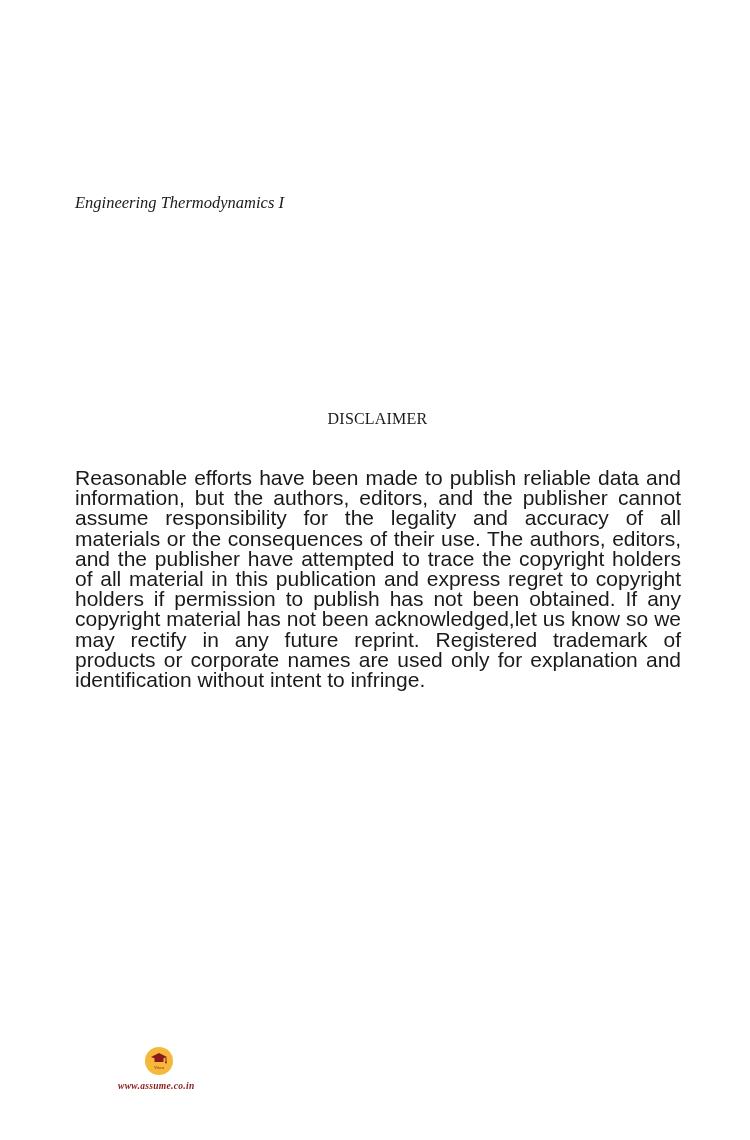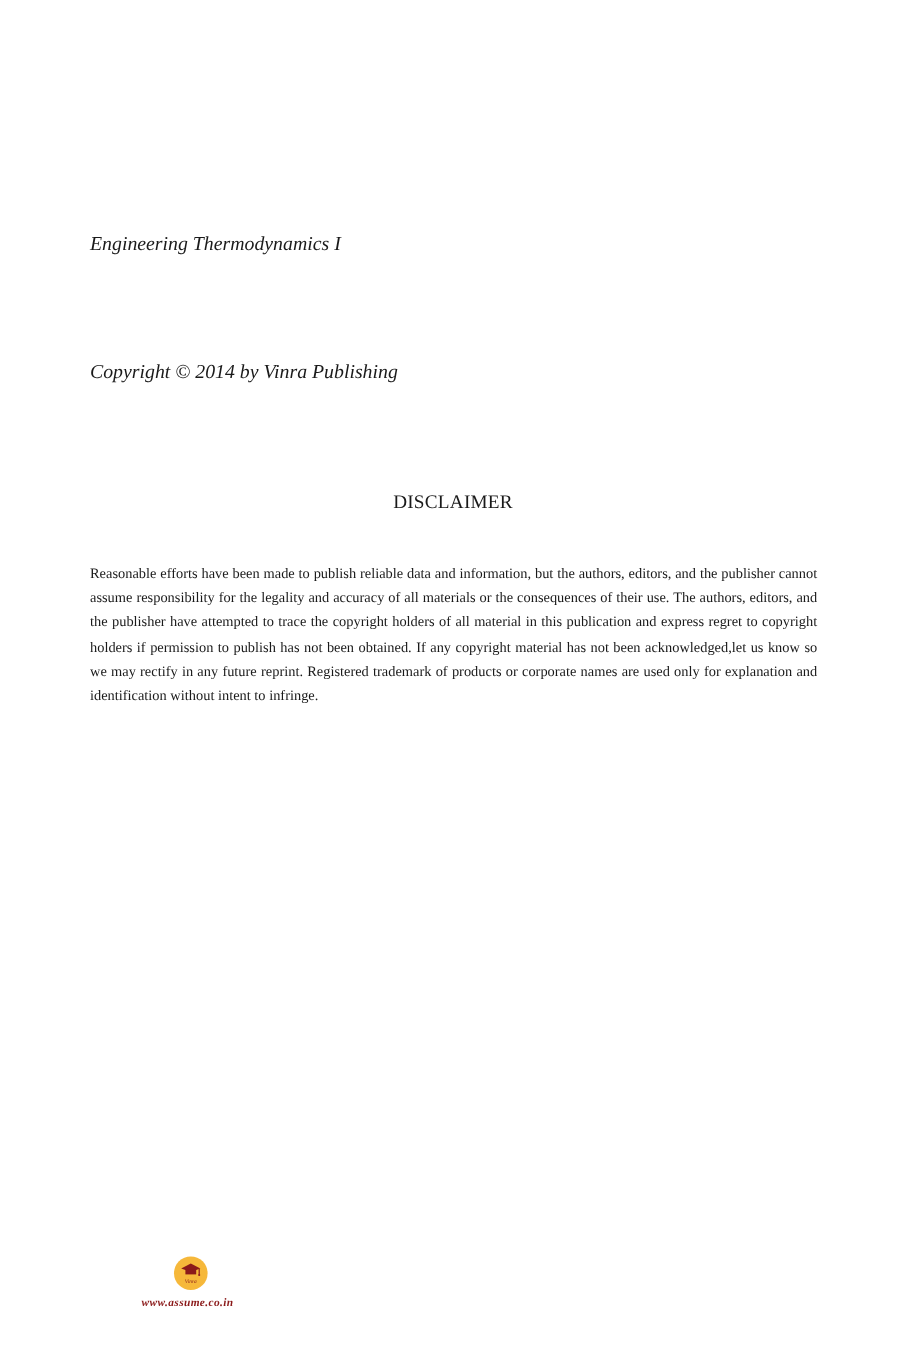--- a/index.html
+++ b/index.html
@@ -54,22 +54,22 @@
       line-height: 20px;
       margin: 0;
       font-weight: normal;
       letter-spacing: 0.2px;
     }
     .disclaimer-body {
       position: absolute;
       left: 75px;
       width: 606px;
       top: 468px;
-      font-family: Liberation Serif, serif;
-      font-size: 12px;
+      font-family: Liberation Sans, sans-serif;
+      font-size: 21px;
       line-height: 20.2px;
       text-align: justify;
       margin: 0;
     }
     .disclaimer-body p {
       margin: 0;
       text-align: justify;
     }
     .case-note {
       position: absolute;
@@ -117,21 +117,20 @@
       white-space: nowrap;
     }
   </style>
 </head>
 <body>
 
 <div class="page">
 
   <h1 class="book-title">Engineering Thermodynamics I</h1>
 
-  <p class="copyright">Copyright © 2014 by Vinra Publishing</p>
 
   <h2 class="disclaimer-heading">DISCLAIMER</h2>
 
   <div class="disclaimer-body">
     <p>Reasonable efforts have been made to publish reliable data and information, but the authors, editors, and the publisher cannot assume responsibility for the legality and accuracy of all materials or the consequences of their use. The authors, editors, and the publisher have attempted to trace the copyright holders of all material in this publication and express regret to copyright holders if permission to publish has not been obtained. If any copyright material has not been acknowledged,let us know so we may rectify in any future reprint. Registered trademark of products or corporate names are used only for explanation and identification without intent to infringe.</p>
   </div>
 
 
   <div class="logo-wrap">
     <div class="logo-circle">

